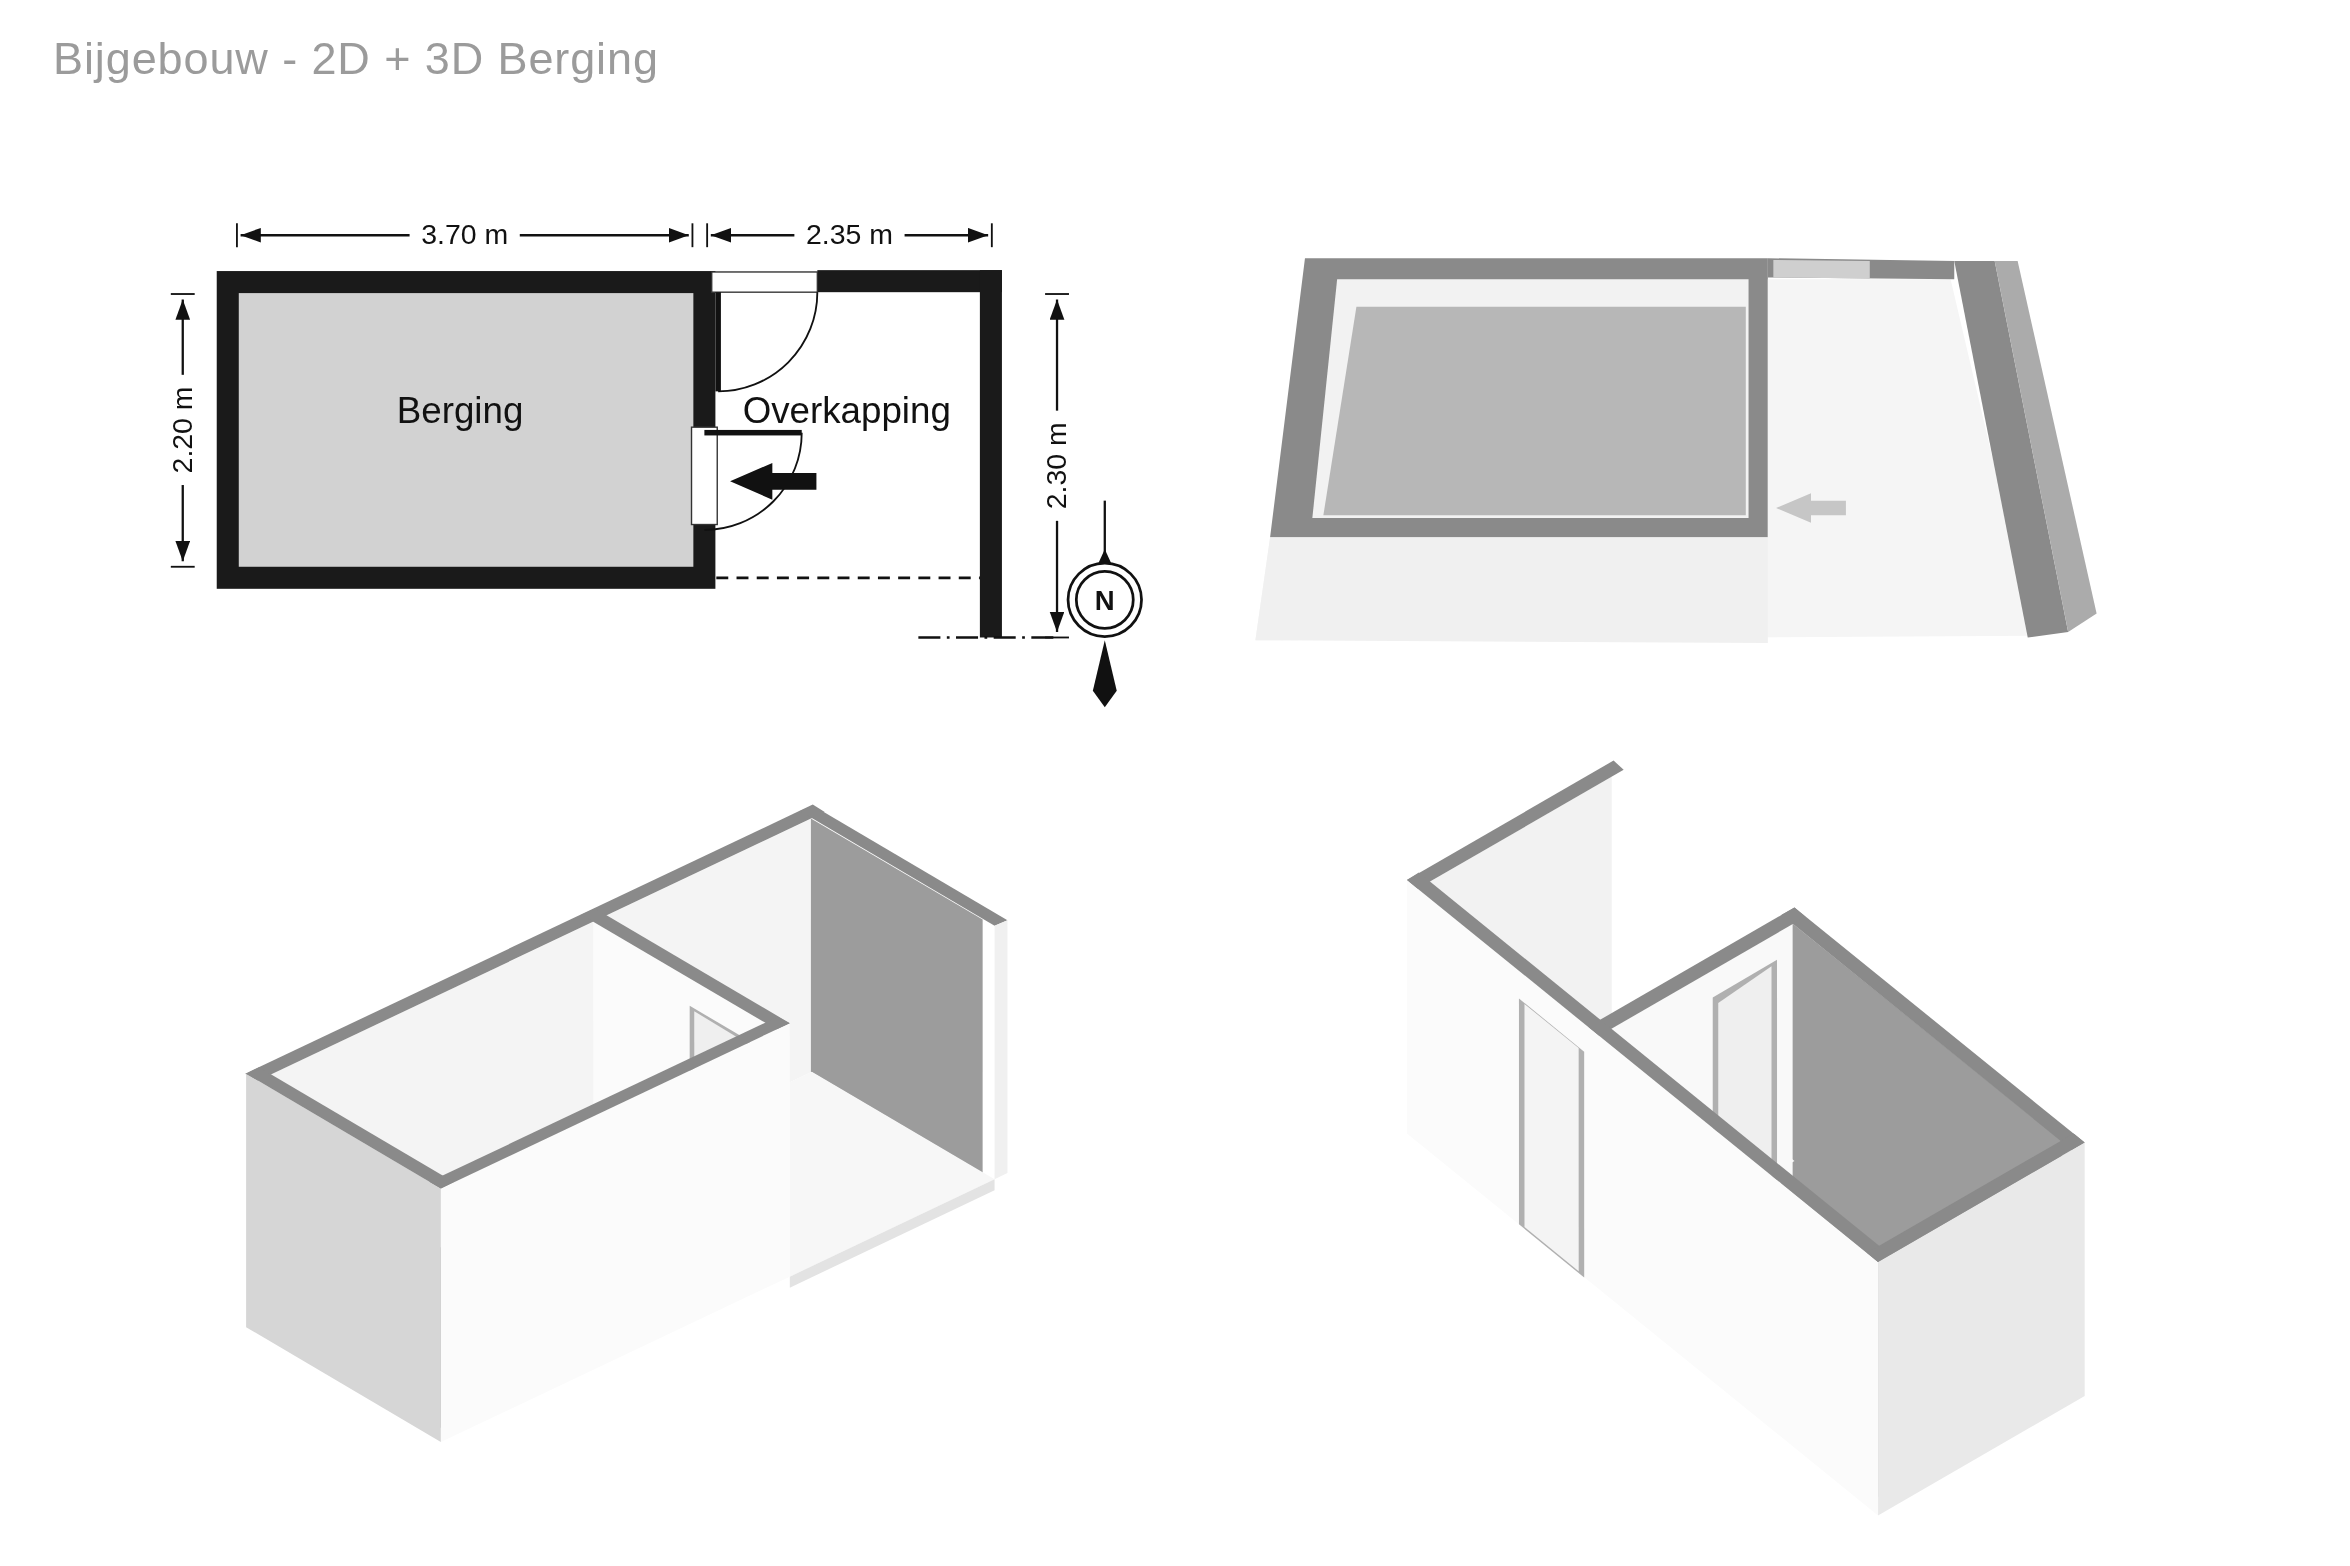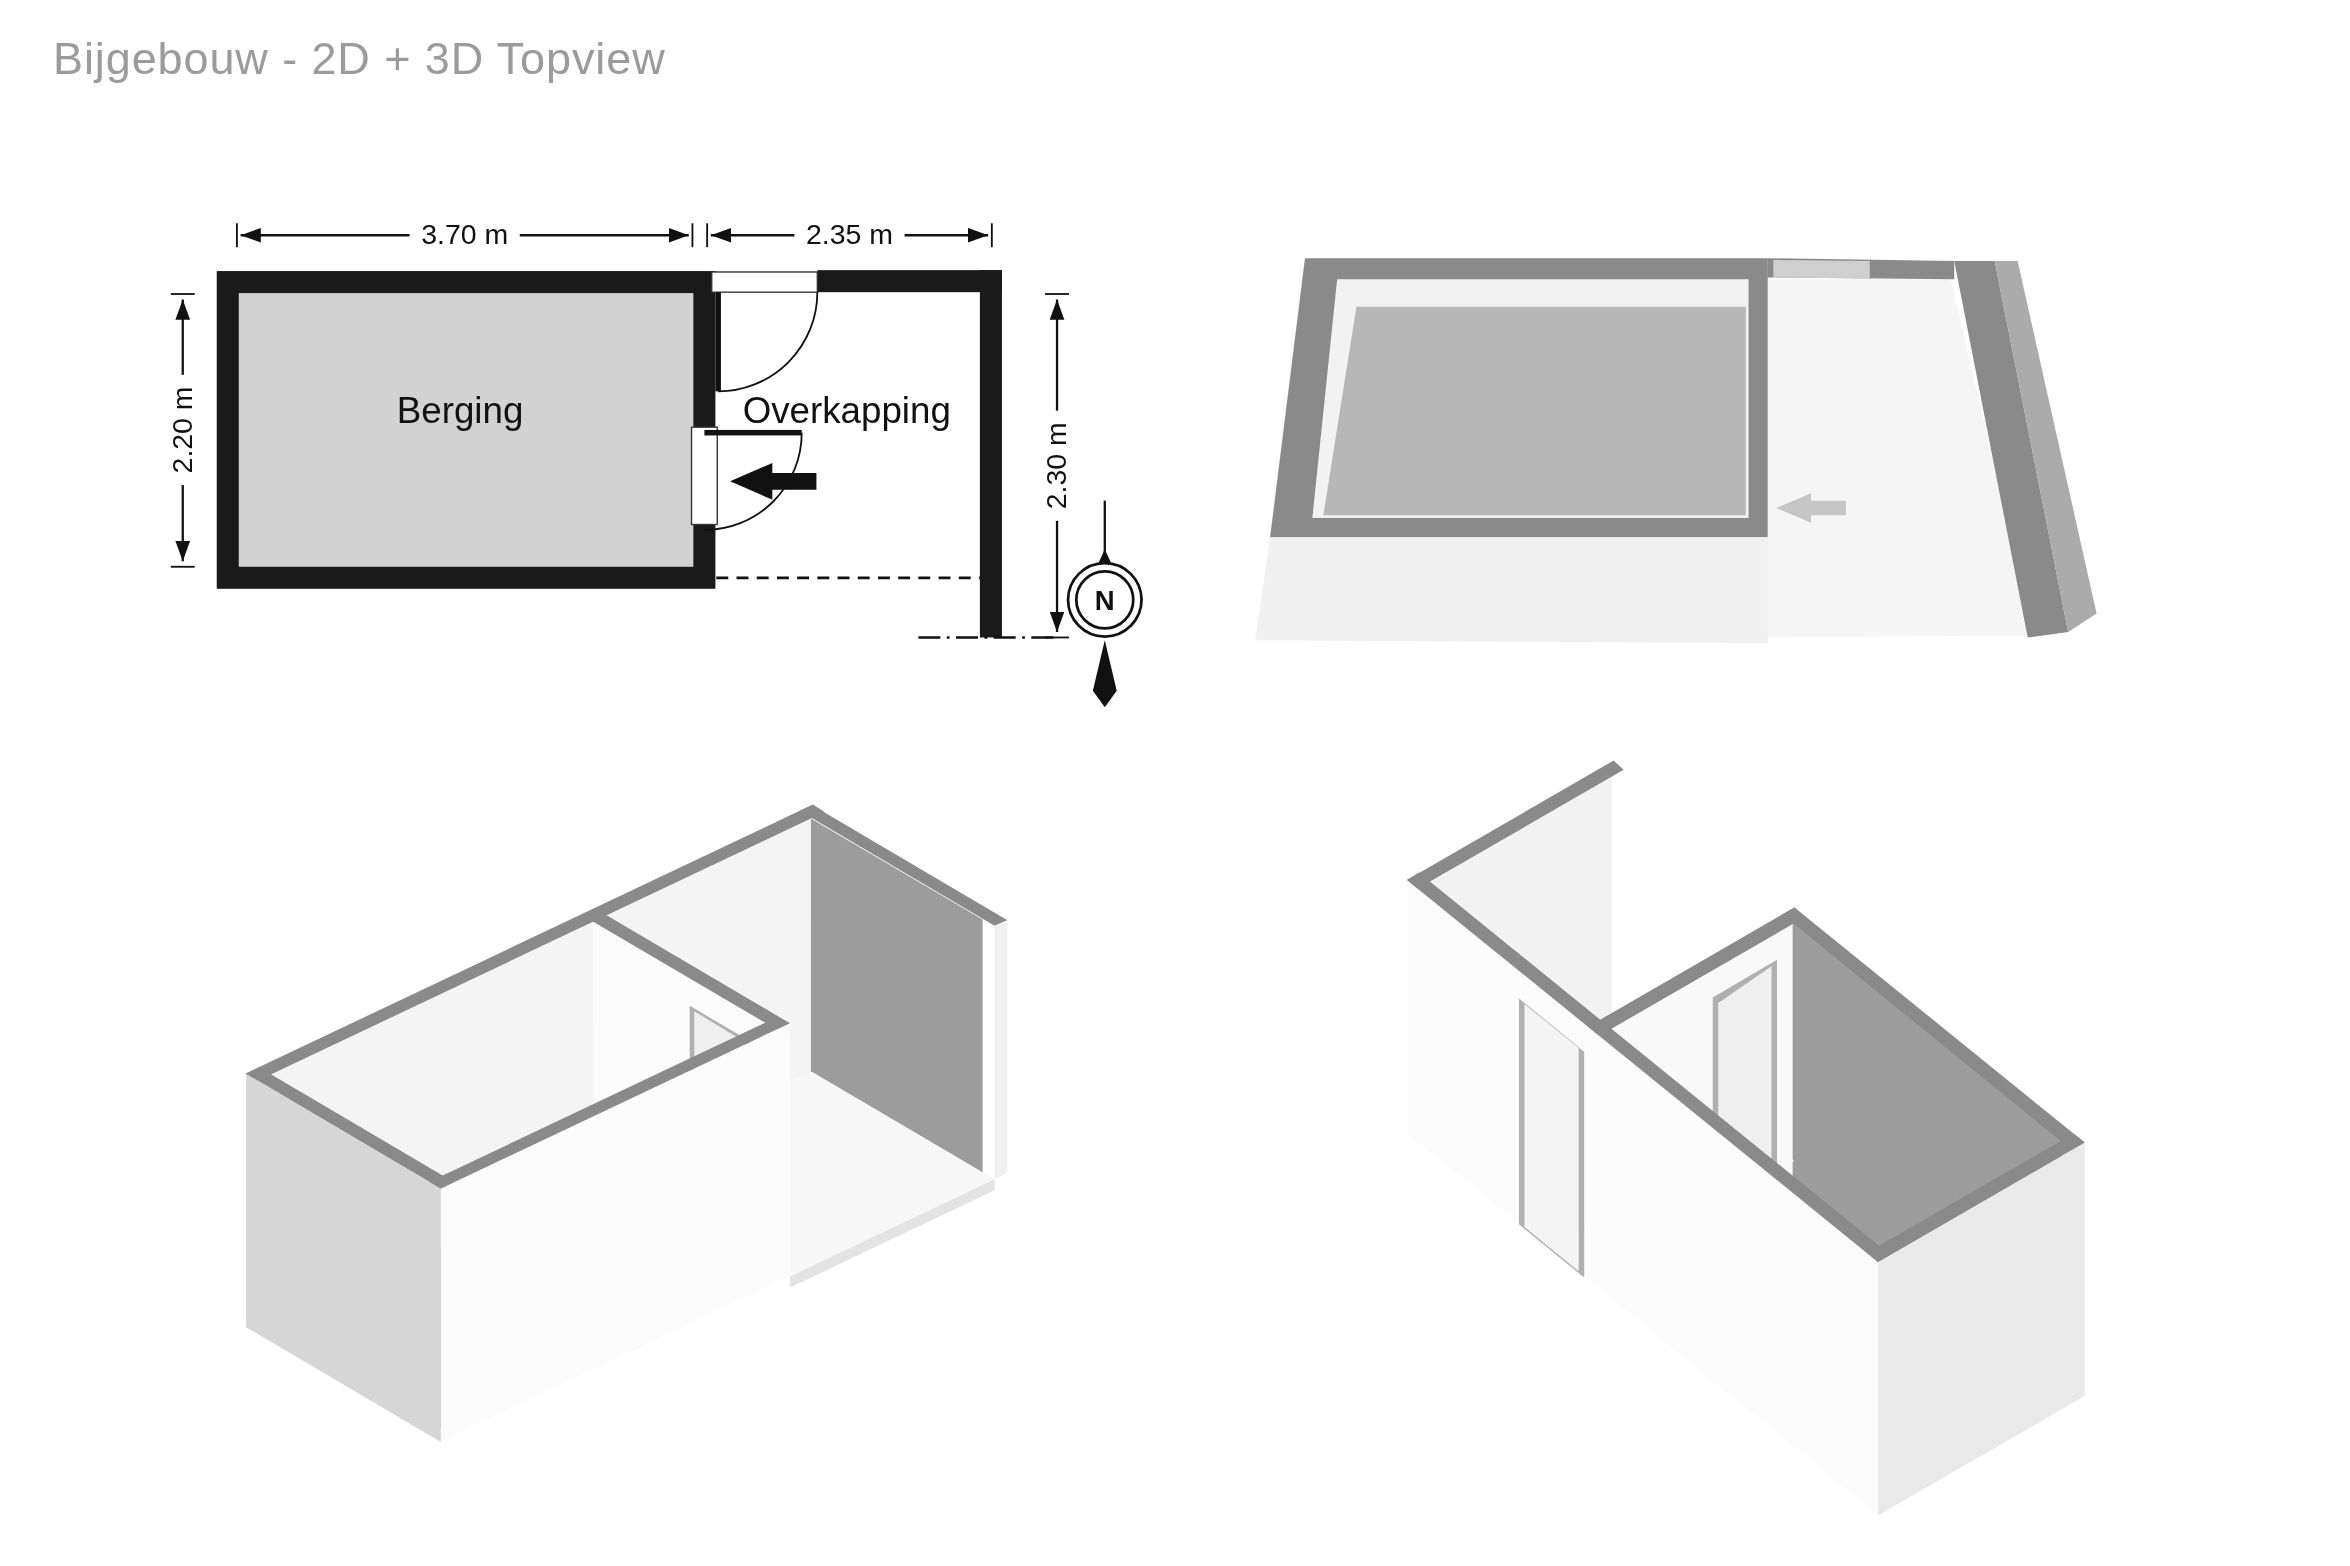--- a/index.html
+++ b/index.html
@@ -12,21 +12,21 @@
   .dim-text{font-size:31px;}
   .room-label{font-size:40px;}
   .compass-label{font-size:30px;font-weight:bold;}
   .dimline{stroke:#111111;stroke-width:2.5;fill:none;}
   .tick{stroke:#111111;stroke-width:2;}
   .doorline{stroke:#111111;fill:none;}
 </style>
 </head>
 <body>
 
-<div class="page-title">Bijgebouw - 2D + 3D Topview</div>
+<div class="page-title">Bijgebouw - 2D + 3D Berging</div>
 
 <svg width="2351" height="1567" viewBox="0 0 2560 1706">
   <defs>
     <marker id="arr" markerUnits="userSpaceOnUse" markerWidth="24" markerHeight="18" refX="22" refY="8" orient="auto">
       <path d="M0,0 L22,8 L0,16 Z" fill="#111111"></path>
     </marker>
   </defs>
 
   <g>
 

